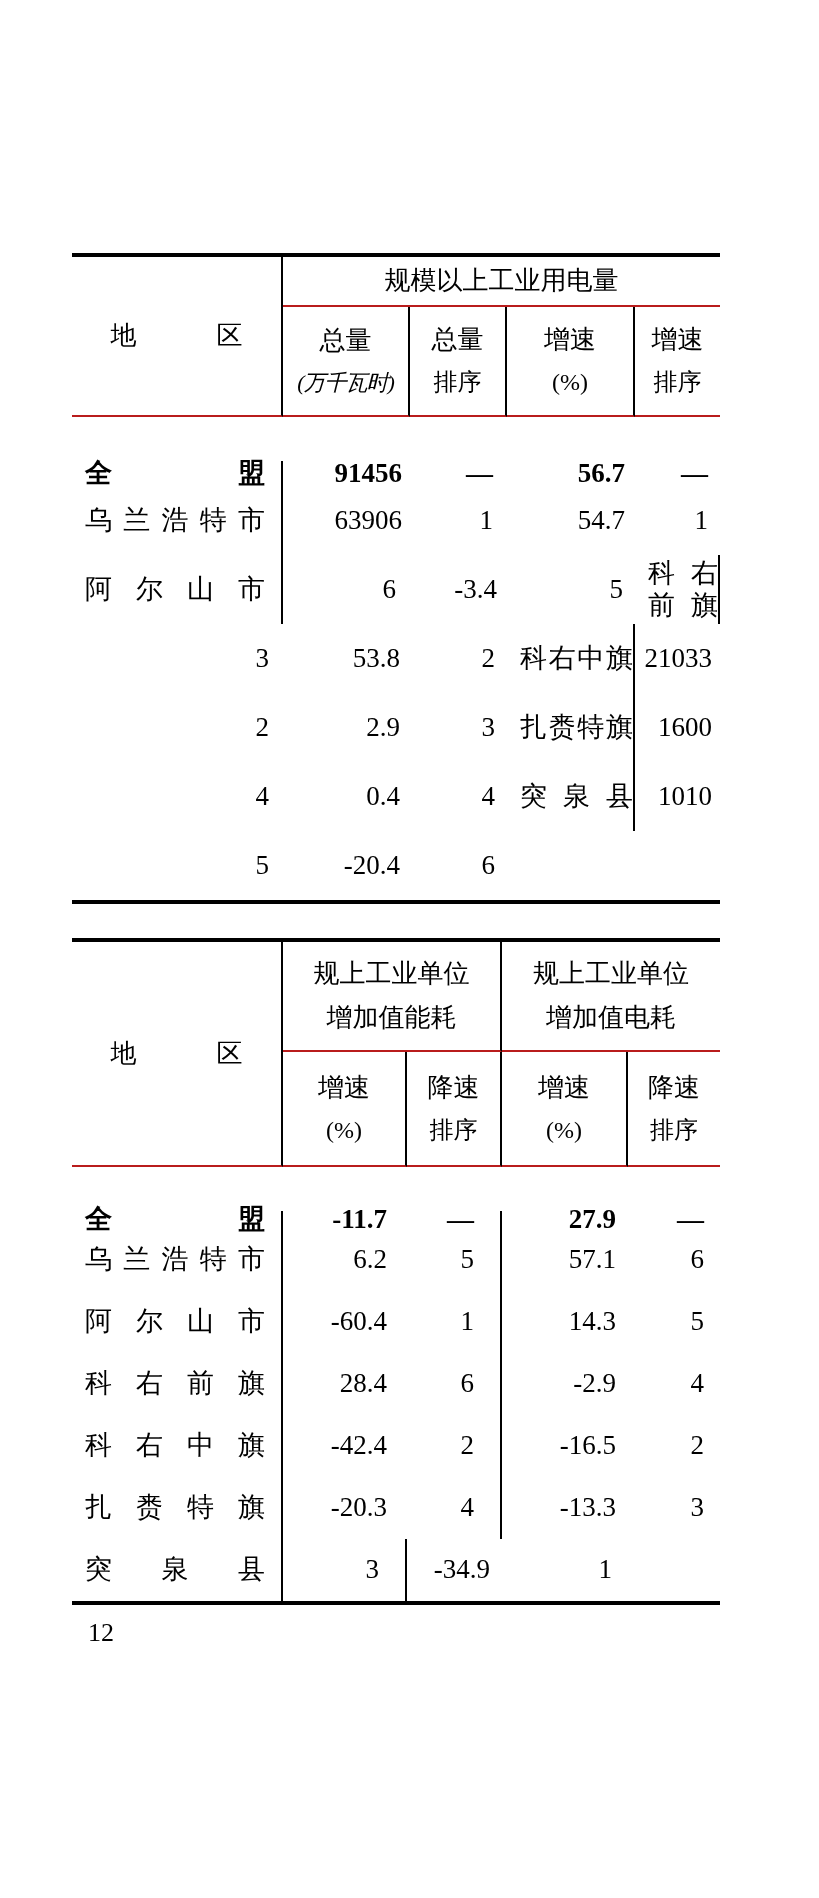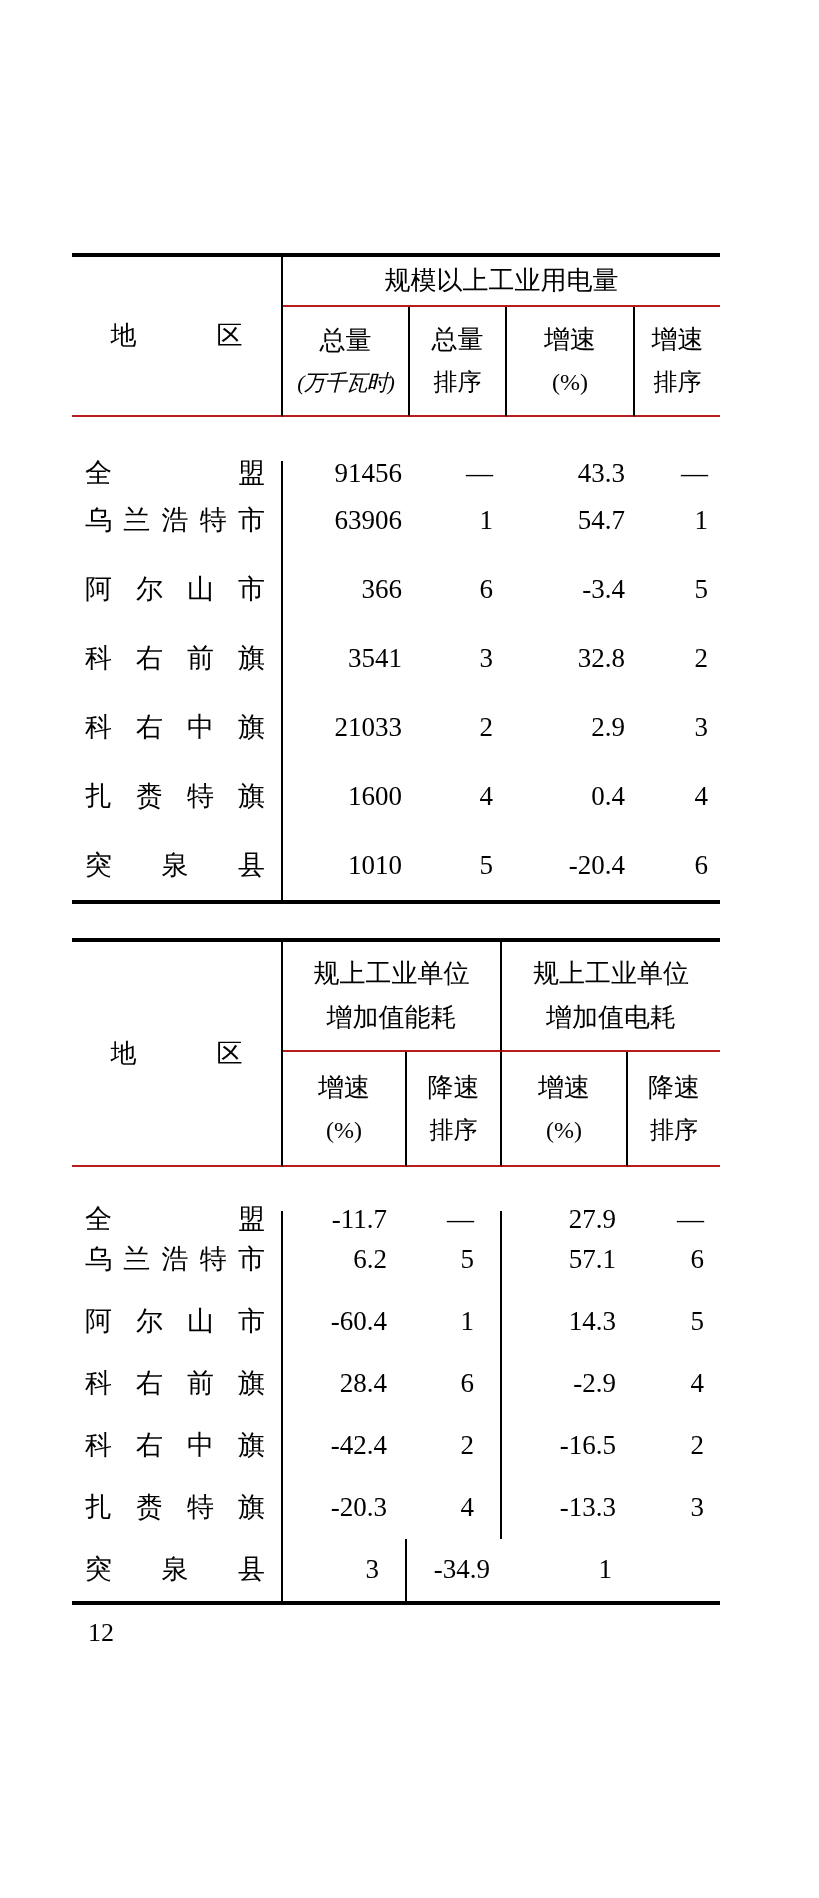--- a/index.html
+++ b/index.html
@@ -18,21 +18,21 @@
   .stack { flex-direction:column; justify-content:center; gap:14px; }
   .bb { border-bottom:2px solid #b91c1c; }
   .br { border-right:2px solid #000; }
   .num { justify-content:flex-end; font-size:27px; }
   .region { padding-left:13px; }
   .spread { display:inline-block; text-align:justify; text-align-last:justify; }
   .wname { width:180px; }
   .whdr  { width:132px; }
   .l2 { font-size:24px; }
   .l2.unit { font-size:22px; letter-spacing:-1px; white-space:nowrap;font-style:italic; }
-  .bold { font-weight:normal;margin-top:44px; }
+  .bold { font-weight:bold;margin-top:44px; }
   .c2{padding-right:8px} .c3{padding-right:14px} .c4{padding-right:10px} .c5{padding-right:12px}
   .d2{padding-right:20px} .d3{padding-right:26px} .d4{padding-right:12px} .d5{padding-right:16px}
   .gd { border-right:2px solid #000; } 
   .pageno { position:absolute; left:88px; top:1618px; font-size:26px; }
 </style>
 </head>
 <body>
 
 <div class="doc">
 
@@ -57,45 +57,43 @@
     <div class="cell hdr stack bb">
       <div>增速</div>
       <div class="l2">排序</div>
     </div>
 
     <div class="cell region br bold">
         <span class="spread wname">全盟</span>
       </div>
     <div class="cell num c2 bold">91456</div>
     <div class="cell num c3 bold">—</div>
-    <div class="cell num c4 bold">43.3</div>
+    <div class="cell num c4 bold">56.7</div>
     <div class="cell num c5 bold">—</div>
 
     <div class="cell region br">
         <span class="spread wname">乌兰浩特市</span>
       </div>
     <div class="cell num c2">63906</div>
     <div class="cell num c3">1</div>
     <div class="cell num c4">54.7</div>
     <div class="cell num c5">1</div>
 
     <div class="cell region br">
         <span class="spread wname">阿尔山市</span>
       </div>
-    <div class="cell num c2">366</div>
     <div class="cell num c3">6</div>
     <div class="cell num c4">-3.4</div>
     <div class="cell num c5">5</div>
 
     <div class="cell region br">
         <span class="spread wname">科右前旗</span>
       </div>
-    <div class="cell num c2">3541</div>
     <div class="cell num c3">3</div>
-    <div class="cell num c4">32.8</div>
+    <div class="cell num c4">53.8</div>
     <div class="cell num c5">2</div>
 
     <div class="cell region br">
         <span class="spread wname">科右中旗</span>
       </div>
     <div class="cell num c2">21033</div>
     <div class="cell num c3">2</div>
     <div class="cell num c4">2.9</div>
     <div class="cell num c5">3</div>
 

